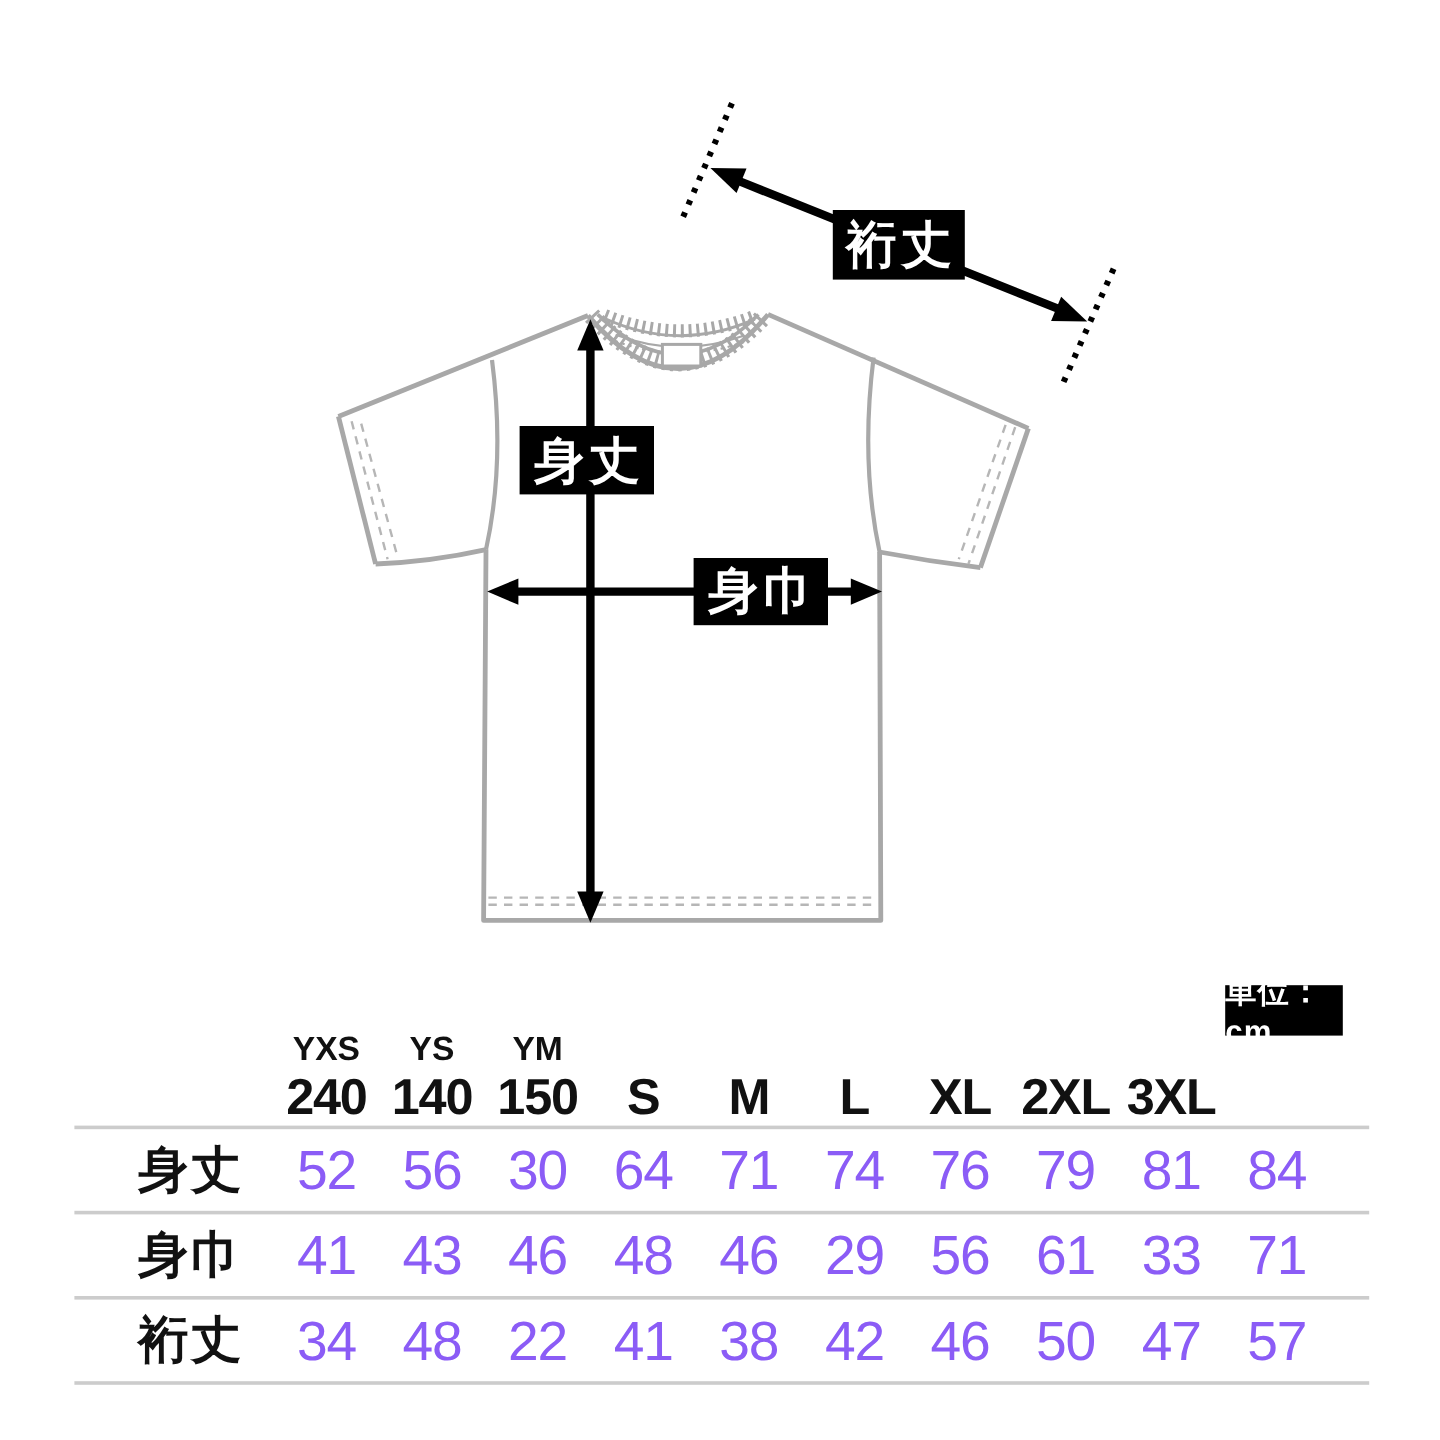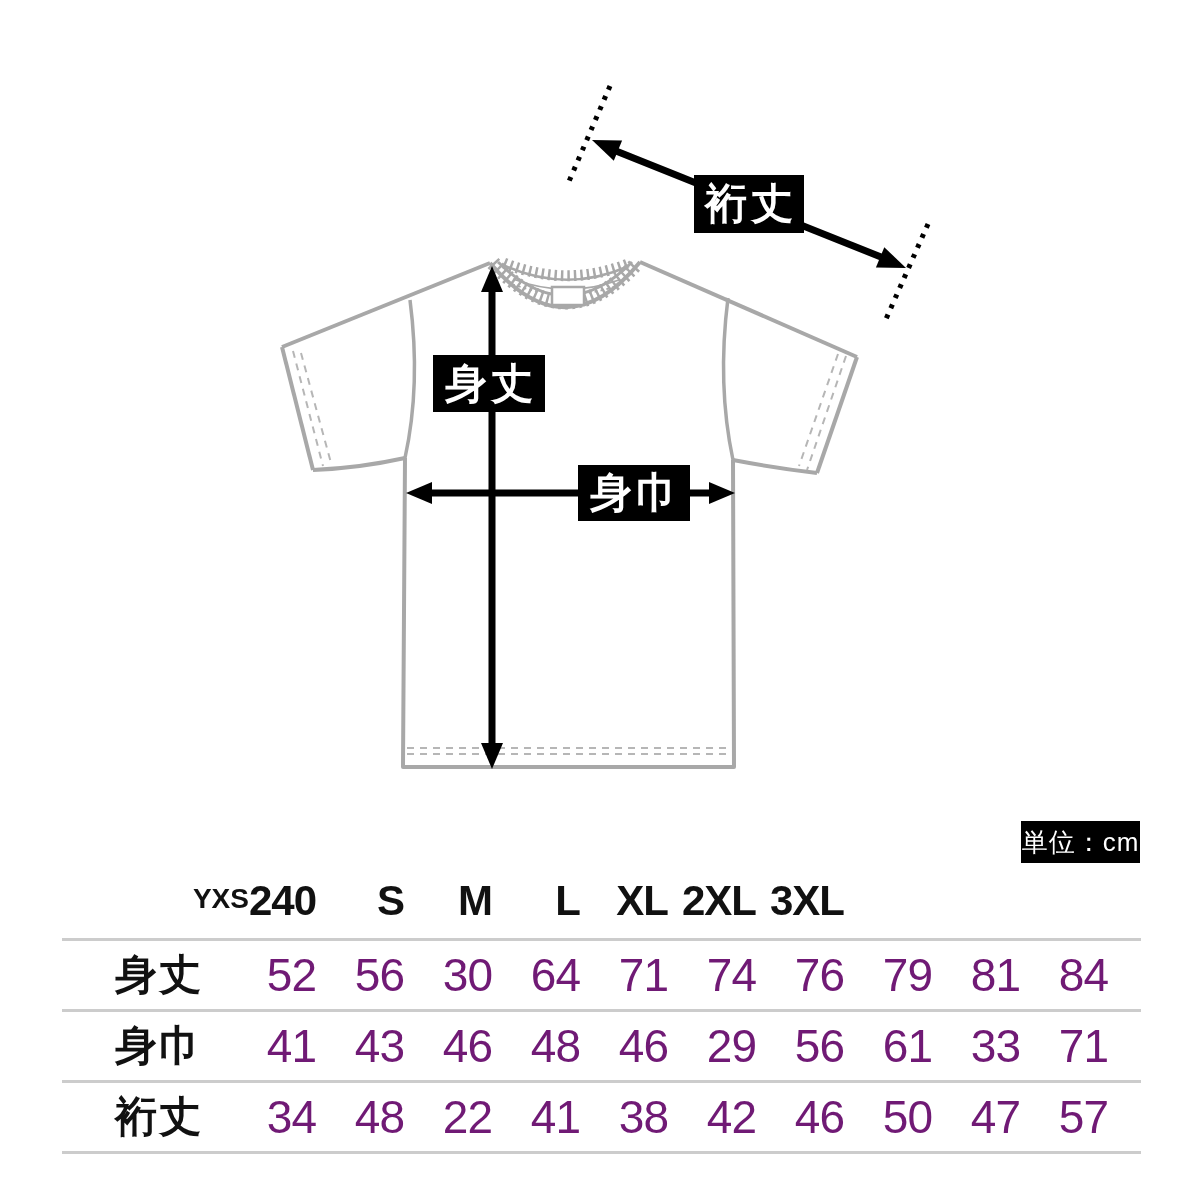--- a/index.html
+++ b/index.html
@@ -10,34 +10,34 @@
   #diagram-svg{position:absolute;left:0;top:0;}
   .dim-label{
     position:absolute;background:#000;color:#fff;font-weight:700;font-size:42px;
     display:flex;align-items:center;justify-content:center;letter-spacing:4px;
     line-height:1;text-indent:4px;
   }
   #label-body-length{left:433px;top:355px;width:112px;height:57px;}
   #label-body-width{left:578px;top:465px;width:112px;height:56px;}
   #label-sleeve-length{left:694px;top:175px;width:110px;height:58px;}
   #unit-badge{
-    position:absolute;left:1021px;top:821px;width:119px;height:42px;background:#000;color:#fff;
-    font-size:26px;font-weight:400;display:flex;align-items:center;justify-content:center;
+    position:absolute;left:1021px;top:821px;width:98px;height:42px;background:#000;color:#fff;
+    font-size:26px;font-weight:700;display:flex;align-items:center;justify-content:center;
     letter-spacing:1px;
   }
   #size-table{position:absolute;left:62px;top:860px;width:1079px;}
   .trow{display:grid;grid-template-columns:166px repeat(10,88px) 1fr;}
   .trow.header{height:78px;align-items:end;}
   .trow.data{height:68px;align-items:center;border-top:3px solid #cccccc;}
   .trow.data.last{border-bottom:3px solid #cccccc;}
-  .hcell{display:flex;flex-direction:row;align-items:center;justify-content:flex-end;padding-bottom:16px;}
+  .hcell{display:flex;flex-direction:column;align-items:center;justify-content:flex-end;padding-bottom:6px;}
   .hcell .t{font-size:28px;font-weight:700;line-height:1;margin-bottom:5px;min-height:0;}
   .hcell .b{font-size:42px;font-weight:700;line-height:1;letter-spacing:-1px;}
   .rlabel{font-size:42px;font-weight:700;text-align:center;padding-left:28px;letter-spacing:2px;}
-  .dcell{text-align:right;font-size:46px;font-weight:400;letter-spacing:-1px;color:#701a75;}
+  .dcell{text-align:center;font-size:46px;font-weight:400;letter-spacing:-1px;color:#8b5cf6;}
 </style>
 </head>
 <body>
 
 <div id="stage">
 
   <svg id="diagram-svg" width="1200" height="810" viewBox="0 0 1200 810">
 
     <g>
       <path d="M 490 263 Q 566 352 640 262 L 857 357 L 817 473 Q 775 468 733 460 L 734 767 L 403 767 L 405 458 Q 360 468 313 470 L 282 347 Z" fill="#ffffff" stroke="none"></path>
@@ -105,20 +105,28 @@
   <div id="unit-badge">単位：cm</div>
 
   <div id="size-table">
     <div class="trow header">
       <div class="hcell"></div>
       <div class="hcell">
           <span class="t">YXS</span>
           <span class="b">240</span>
         </div>
       <div class="hcell">
+          <span class="t">YS</span>
+          <span class="b">140</span>
+        </div>
+      <div class="hcell">
+          <span class="t">YM</span>
+          <span class="b">150</span>
+        </div>
+      <div class="hcell">
           <span class="t"></span>
           <span class="b">S</span>
         </div>
       <div class="hcell">
           <span class="t"></span>
           <span class="b">M</span>
         </div>
       <div class="hcell">
           <span class="t"></span>
           <span class="b">L</span>

